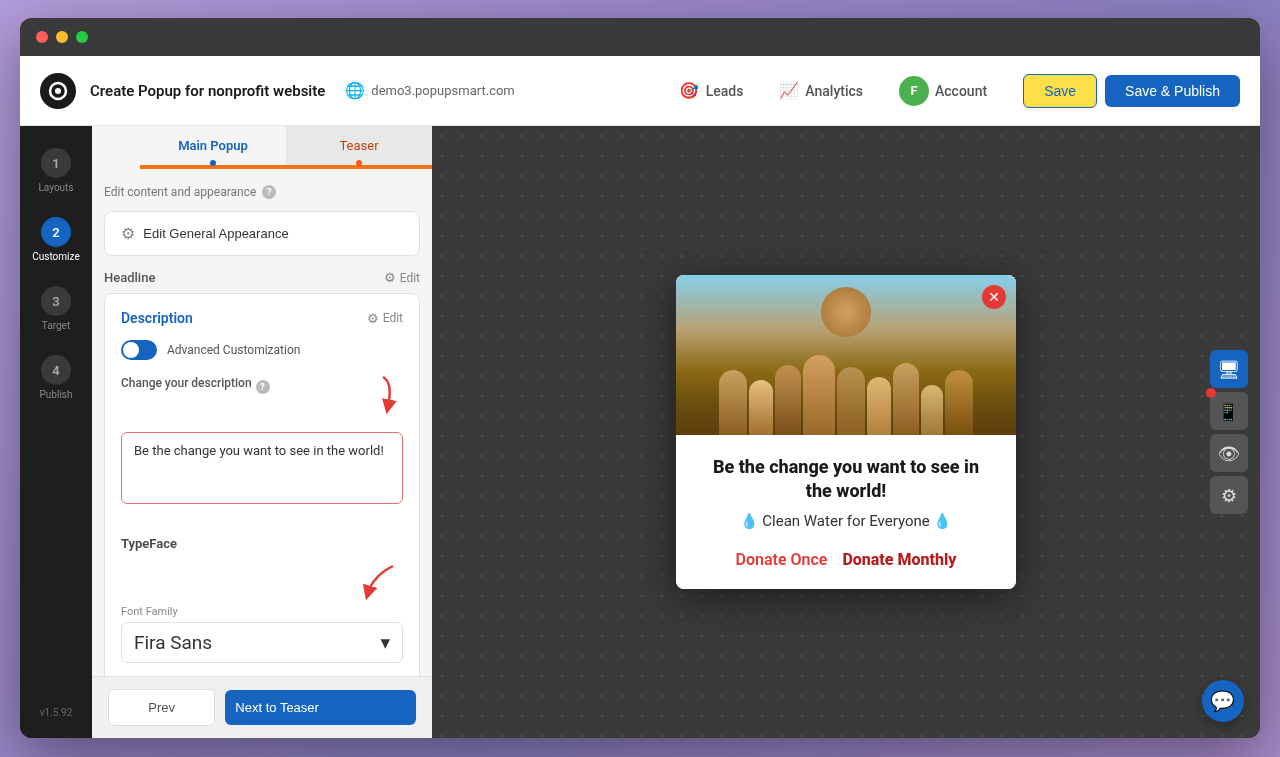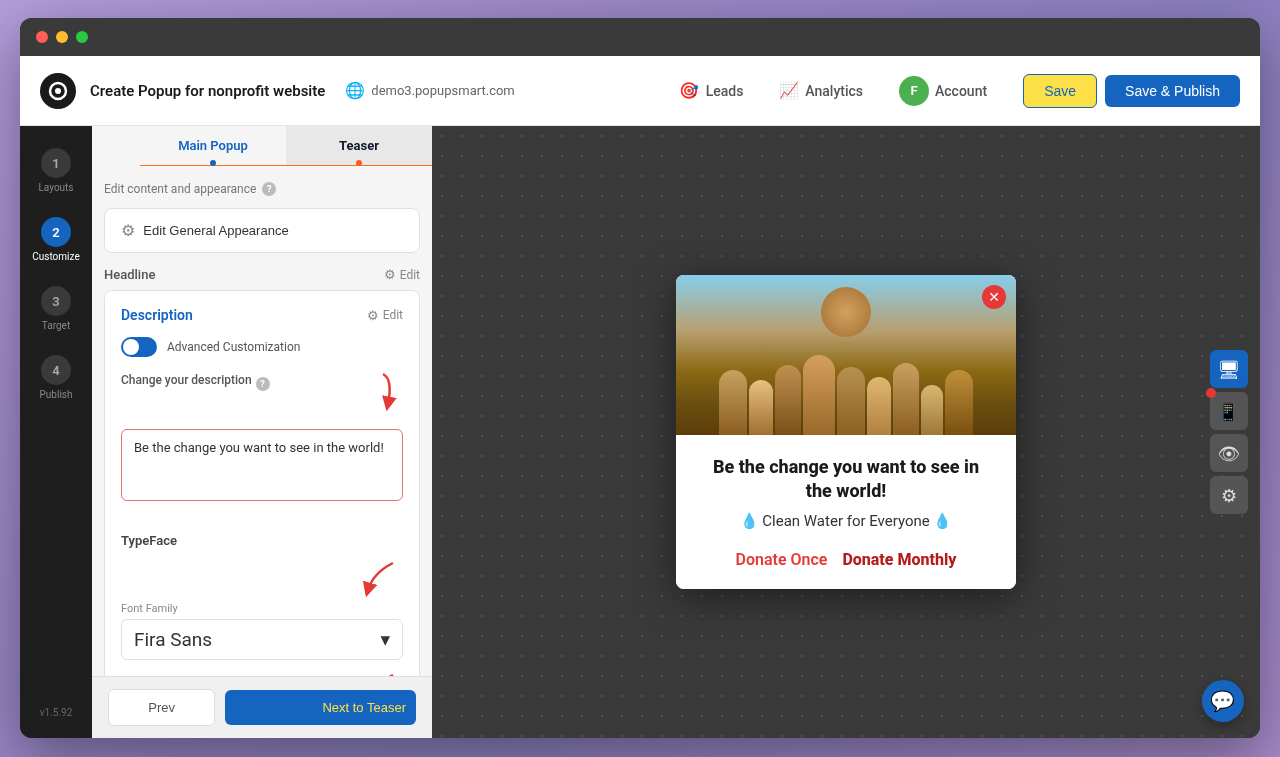--- a/index.html
+++ b/index.html
@@ -185,31 +185,31 @@
       width: 340px;
       background: #f5f5f5;
       display: flex;
       flex-direction: column;
       flex-shrink: 0;
       overflow: hidden;
     }
     .tabs-bar {
       display: flex;
       background: #e8e8e8;
-      border-bottom: 1px solid #f97316;
+      border-bottom: 4px solid #f97316;
       flex-shrink: 0;
       margin-left: 48px;
     }
     .tab {
       flex: 1;
       padding: 12px 10px;
       text-align: center;
       font-size: 13px;
-      font-weight: 700;
-      color: #0f172a;
+      font-weight: 400;
+      color: #c2410c;
       cursor: pointer;
       position: relative;
     }
     .tab.active {
       background: #f5f5f5;
       color: #1565c0;
       font-weight: 600;
     }
     .tab.active::after {
       content: '';
@@ -406,23 +406,23 @@
       text-align: center;
     }
     .btn-next {
       flex: 2;
       padding: 10px;
       background: #1565c0;
       border: none;
       border-radius: 6px;
       font-size: 13px;
       font-weight: 500;
-      color: #fde047;
-      cursor: pointer;
-      text-align: right;
+      color: #ffffff;
+      cursor: pointer;
+      text-align: left;
     }
     
     .preview-area {
       flex: 1;
       background: #3a3a3a;
       background-image: radial-gradient(circle, #525252 1px, transparent 1px);
       background-size: 20px 20px;
       display: flex;
       align-items: center;
       justify-content: center;

